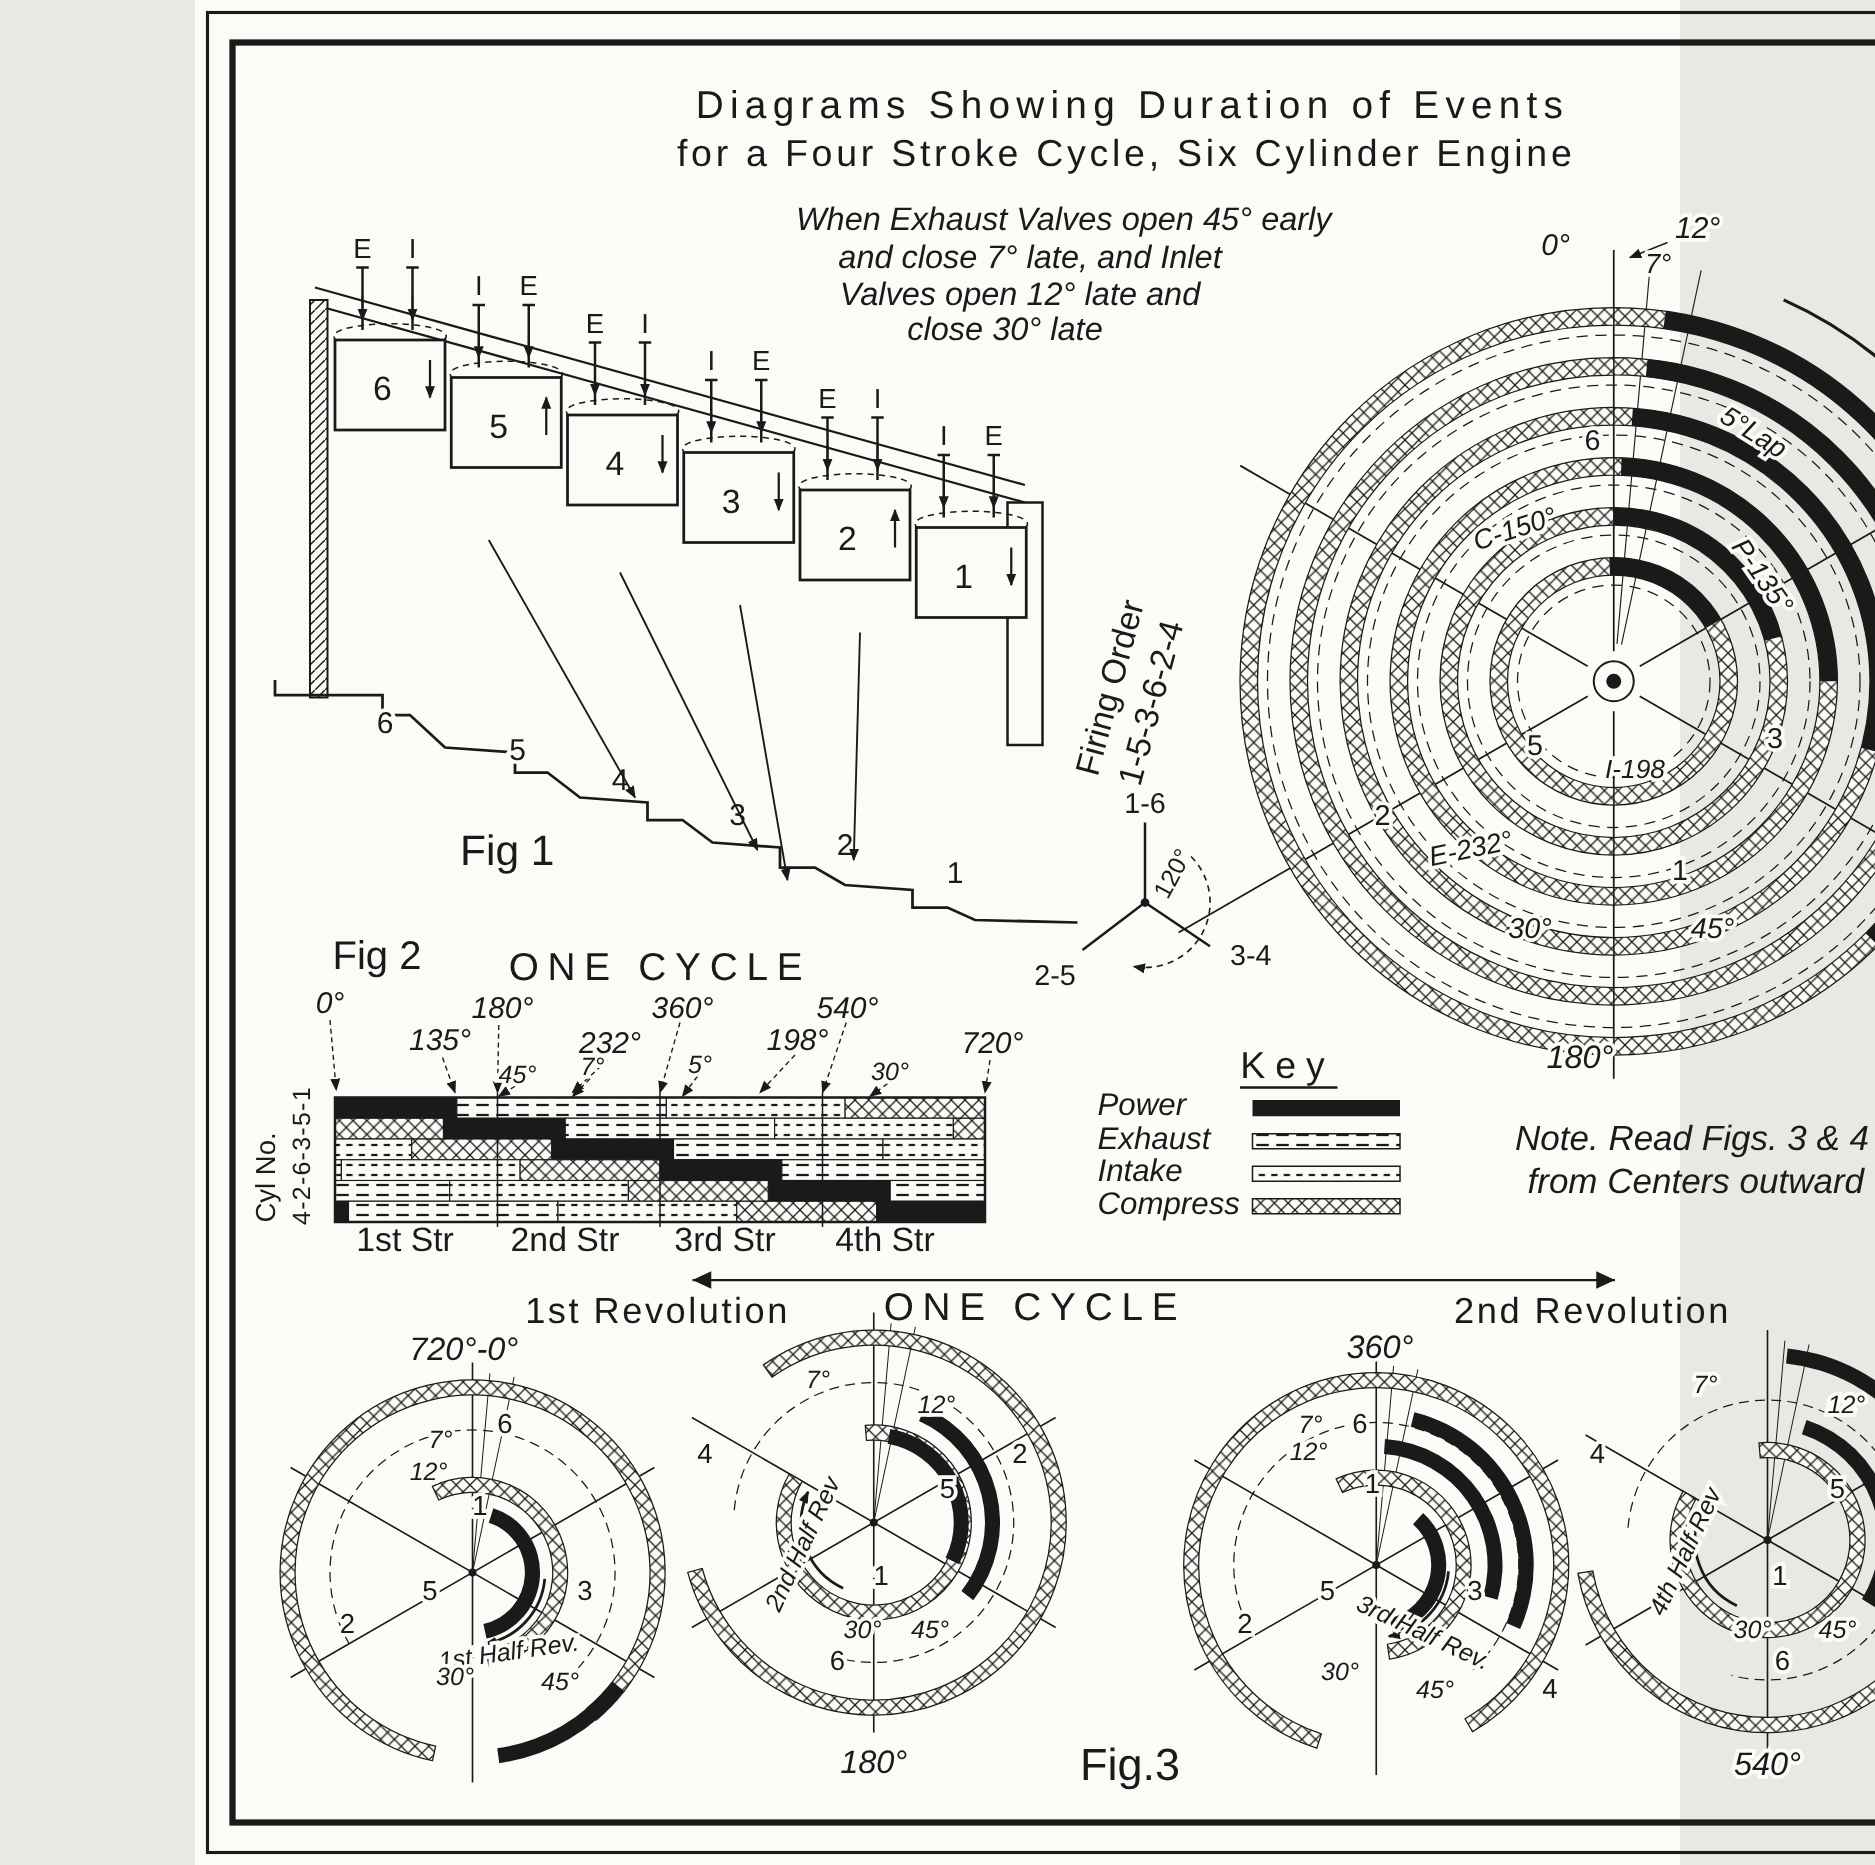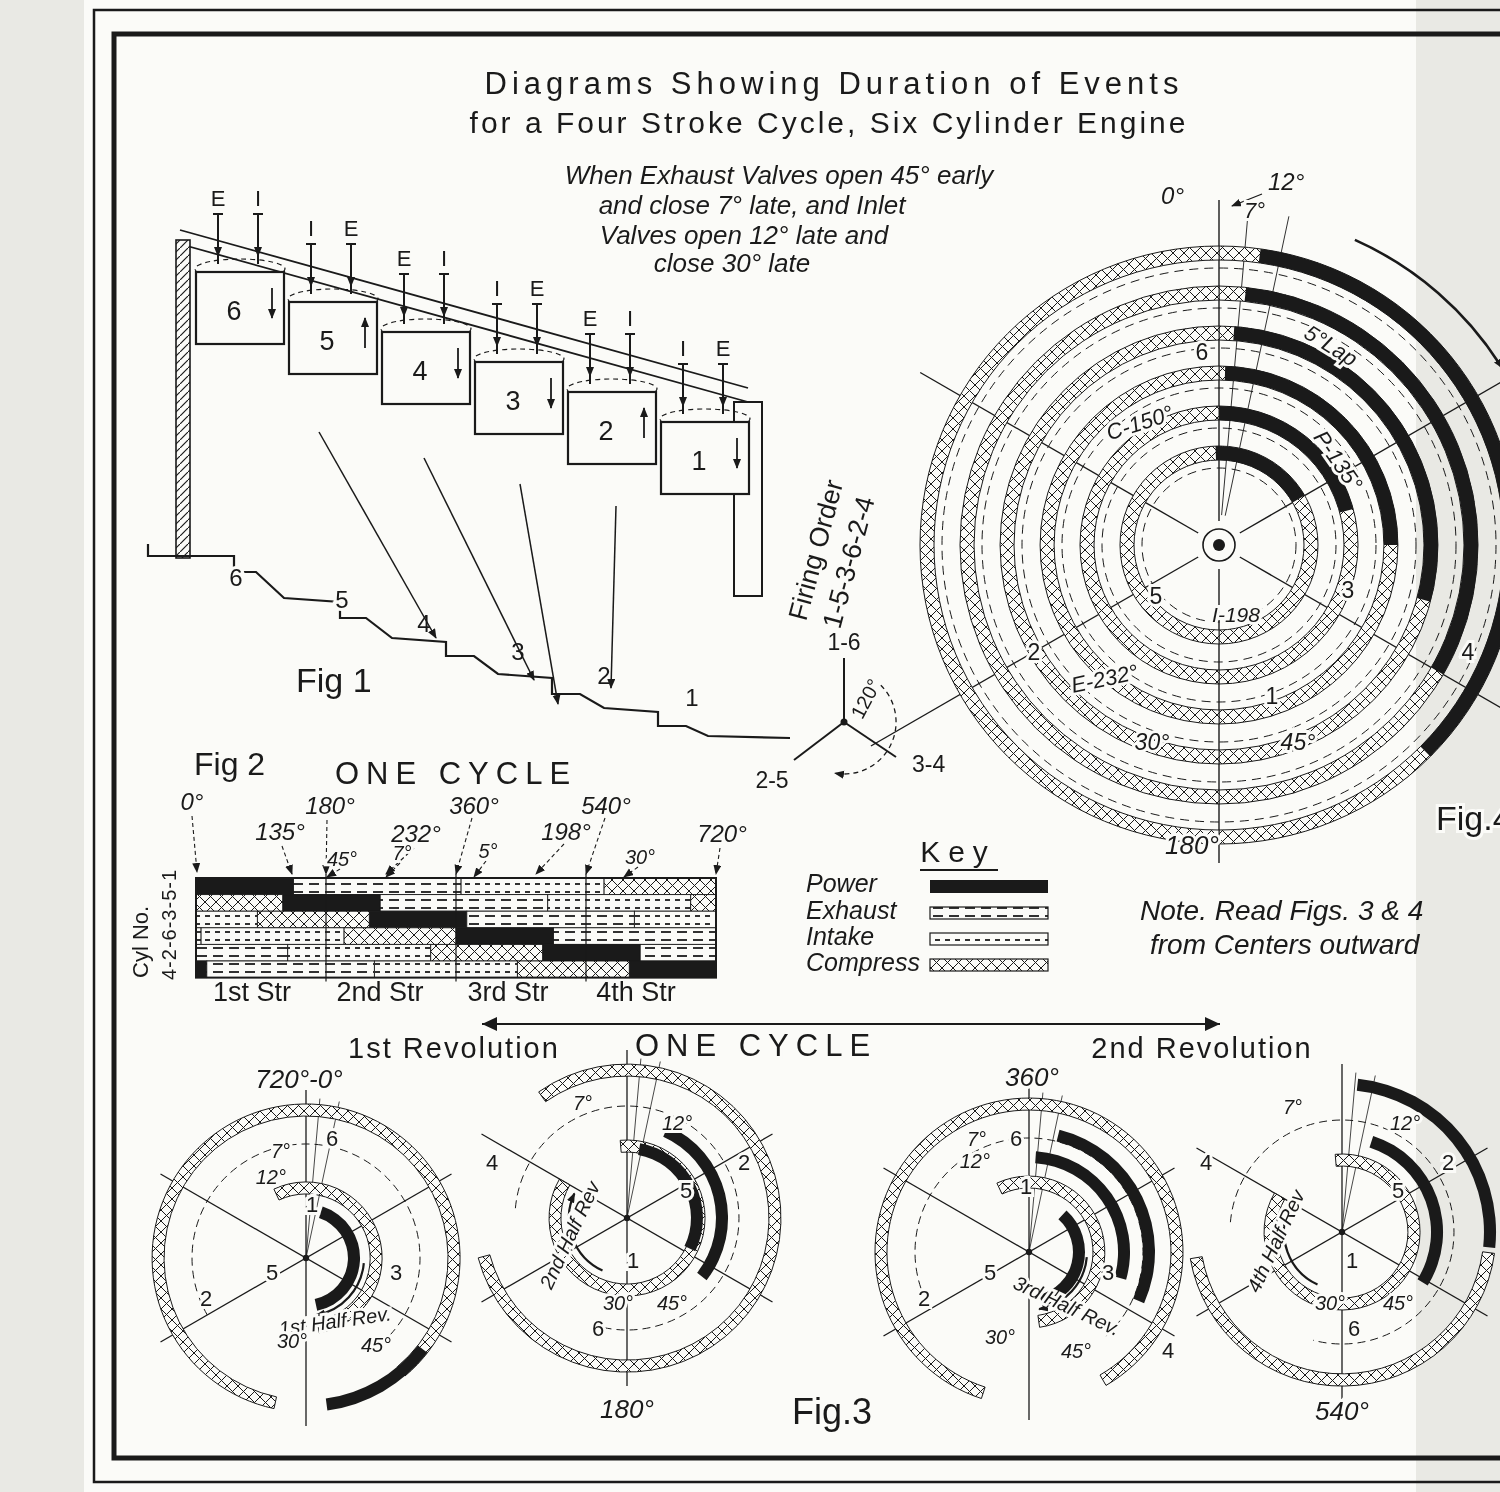--- a/index.html
+++ b/index.html
@@ -1,16 +1,16 @@
 <!DOCTYPE html>
 <html><head>
 <meta charset="utf-8">
 <style>
   html,body{margin:0;padding:0;background:#e9e9e4;}
-  .page{width:1332px;height:1492px;background:#fbfbf8;position:relative;margin:0 auto;}
+  .page{width:1188px;height:1492px;background:#fbfbf8;position:relative;margin:0 auto;}
   svg{display:block;}
   text{font-family:"Liberation Sans","DejaVu Sans",sans-serif;fill:#1a1a1a;}
   .it{font-style:italic;}
   .halo{stroke:#fbfbf8;stroke-width:6px;paint-order:stroke;}
 </style>
 </head>
 <body>
 
 <div class="page">
 <svg id="art" width="1500" height="1492" viewBox="0 0 1500 1492">

